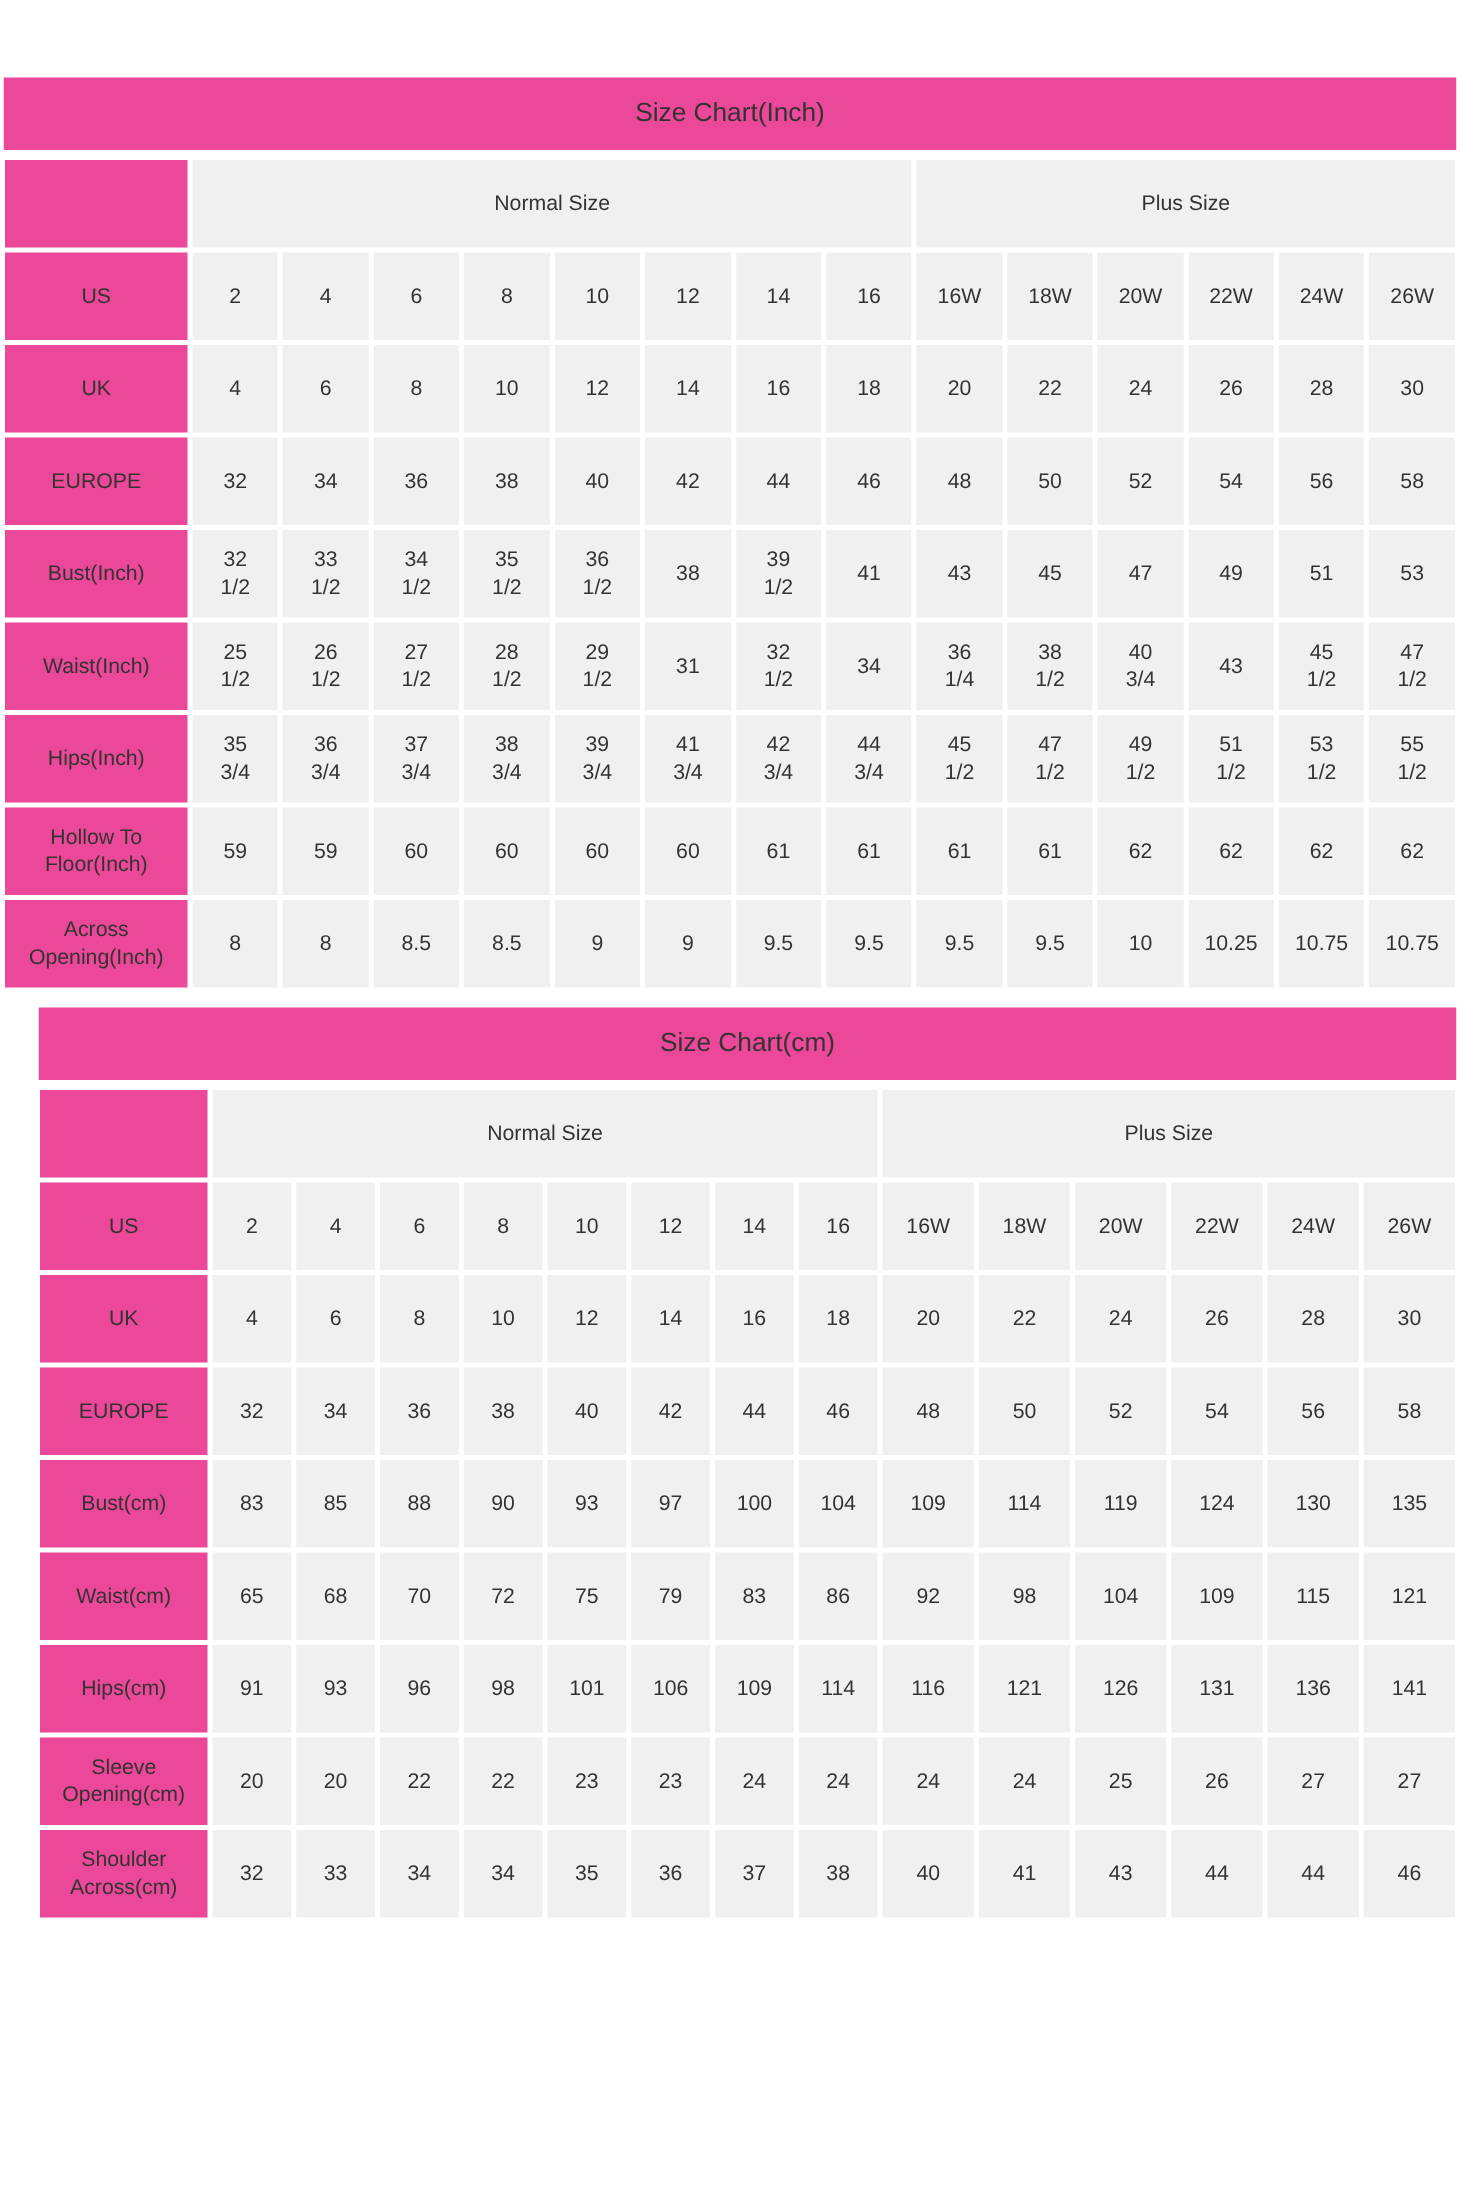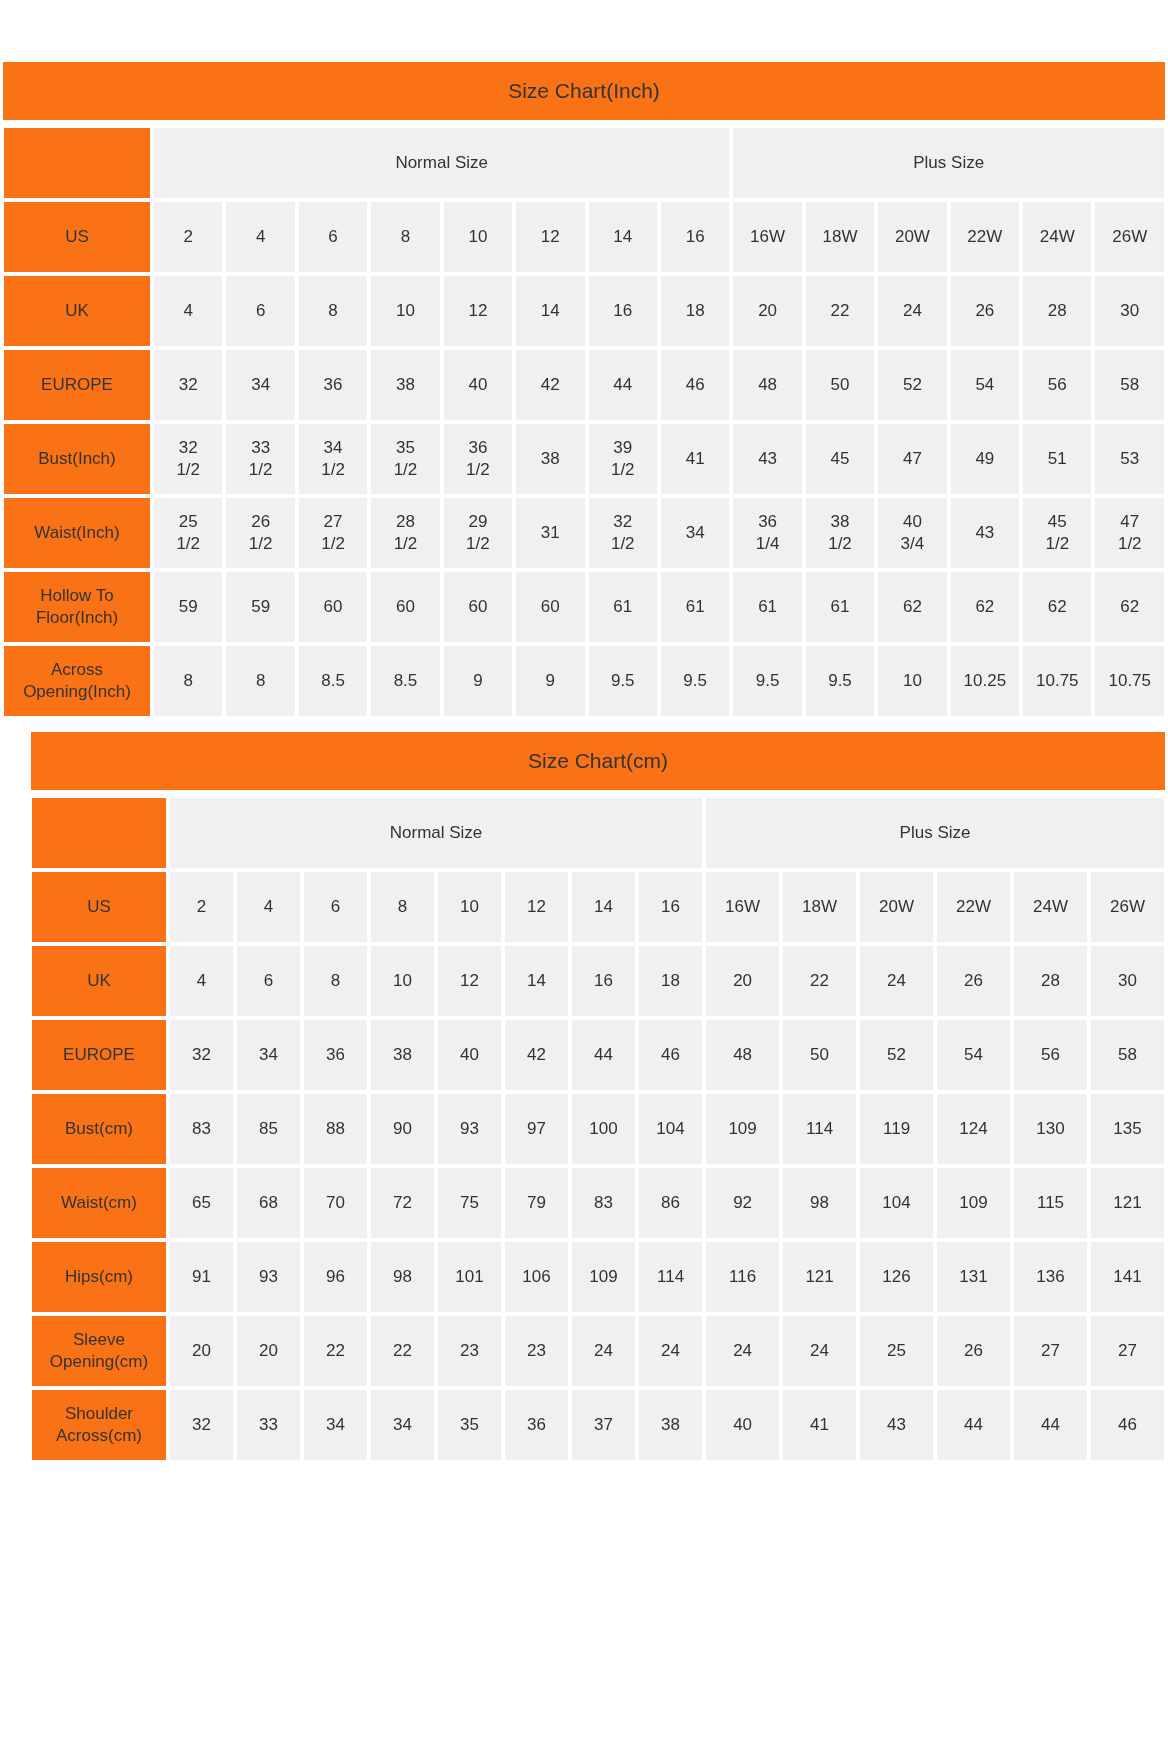--- a/index.html
+++ b/index.html
@@ -11,21 +11,21 @@
     font-family: "Liberation Sans", sans-serif;
     color: #333333;
   }
   .page {
     padding-top: 62px;
   }
   section.chart-section { display: block; }
   section.chart-section.cm { margin-top: 12px; padding-left: 28px; }
 
   .chart-title {
-    background: #f97316;
+    background: #ec4899;
     height: 58px;
     margin: 0 3px;
     display: flex;
     align-items: center;
     justify-content: center;
     font-size: 21px;
     color: #333333;
   }
 
   table.size-table {
@@ -43,21 +43,21 @@
     height: 70px;
     font-size: 17px;
     font-weight: normal;
     line-height: 22px;
     white-space: pre-line;
     padding: 0 2px;
     overflow: hidden;
   }
   table.size-table th.row-label,
   table.size-table td.corner {
-    background: #f97316;
+    background: #ec4899;
   }
   
   table.t0 col.c-lab { width: 146px; }
   table.t1 col.c-lab { width: 134px; }
   table.t1 col.c-n   { width: 63px; }
 </style>
 </head>
 <body>
 
 <div class="page">
@@ -172,20 +172,51 @@
 1/2</td>
             <td>40
 3/4</td>
             <td>43</td>
             <td>45
 1/2</td>
             <td>47
 1/2</td>
           </tr>
           <tr>
+            <th class="row-label">Hips(Inch)</th>
+            <td>35
+3/4</td>
+            <td>36
+3/4</td>
+            <td>37
+3/4</td>
+            <td>38
+3/4</td>
+            <td>39
+3/4</td>
+            <td>41
+3/4</td>
+            <td>42
+3/4</td>
+            <td>44
+3/4</td>
+            <td>45
+1/2</td>
+            <td>47
+1/2</td>
+            <td>49
+1/2</td>
+            <td>51
+1/2</td>
+            <td>53
+1/2</td>
+            <td>55
+1/2</td>
+          </tr>
+          <tr>
             <th class="row-label">Hollow To Floor(Inch)</th>
             <td>59</td>
             <td>59</td>
             <td>60</td>
             <td>60</td>
             <td>60</td>
             <td>60</td>
             <td>61</td>
             <td>61</td>
             <td>61</td>

